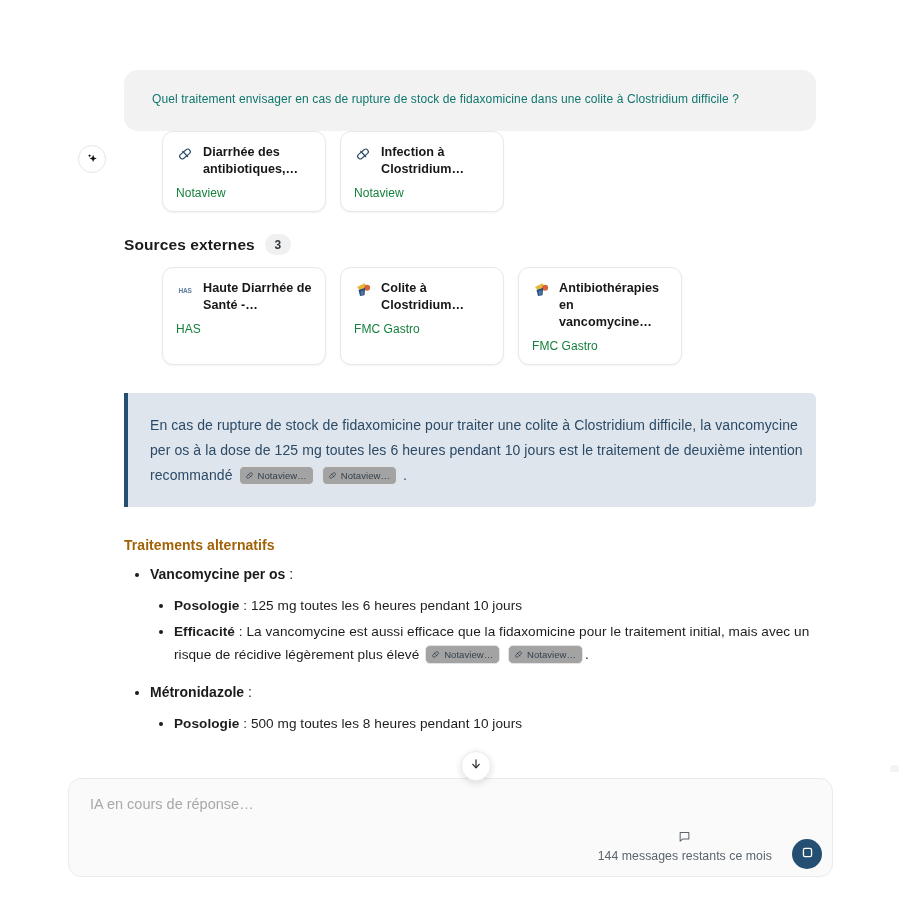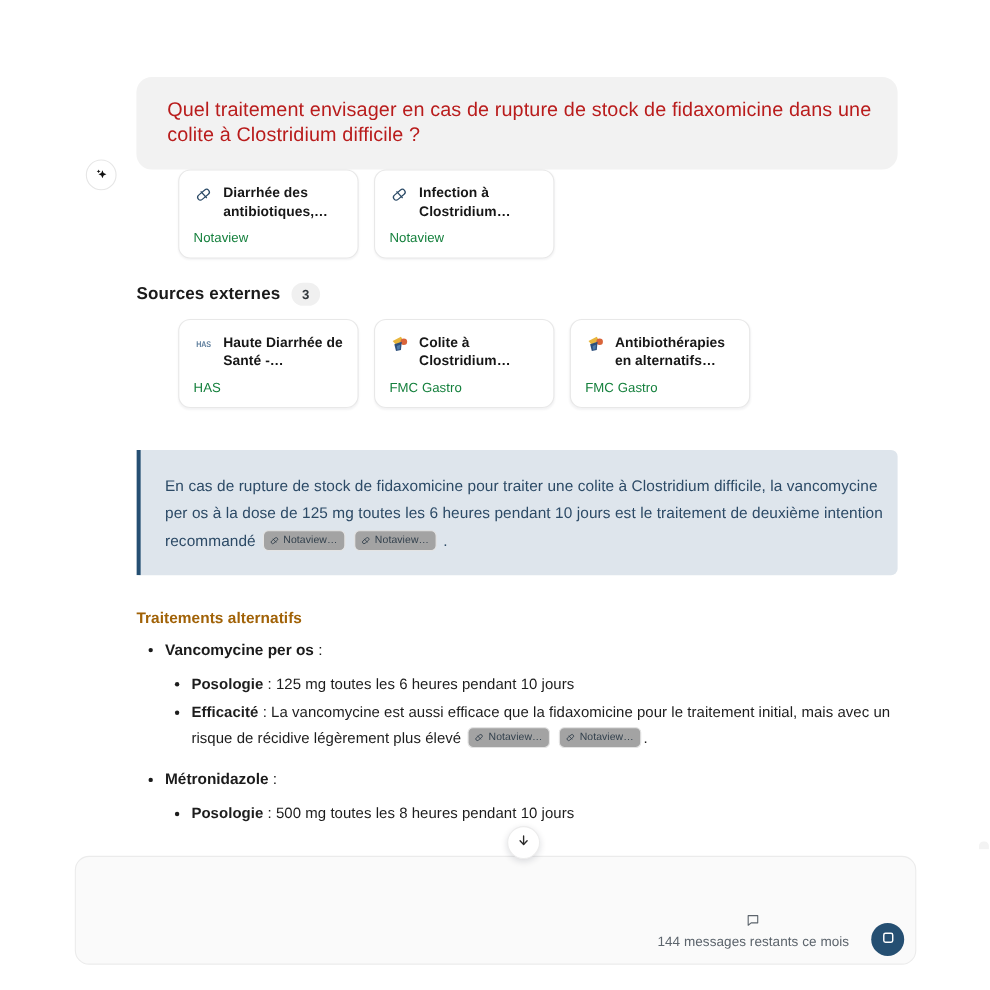--- a/index.html
+++ b/index.html
@@ -33,23 +33,23 @@
     left: 124px;
     top: 70px;
     width: 692px;
   }
 
   
   .user-bubble {
     background: #f2f2f2;
     border-radius: 14px;
     padding: 18px 22px 20px 28px;
-    font-size: 18px;
+    font-size: 12px;
     line-height: 23px;
-    color: #b91c1c;
+    color: #0f766e;
     letter-spacing: 0.1px;
   }
 
   
   .avatar {
     position: absolute;
     left: 78px;
     top: 145px;
     width: 28px;
     height: 28px;
@@ -138,21 +138,21 @@
     font-size: 6.5px;
     font-weight: 700;
     color: #5d7d9c;
     letter-spacing: -0.2px;
     transform: scaleY(1.15);
   }
   .fmc-logo { width: 18px; height: 18px; display:block; }
 
   
   .callout {
-    margin-top: 38px;
+    margin-top: 28px;
     background: #dee5ec;
     border-left: 4px solid #254f72;
     border-radius: 0 6px 6px 0;
     padding: 20px 4px 19px 22px;
     font-size: 14px;
     line-height: 25px;
     color: #2c4a66;
     letter-spacing: 0.08px;
   }
 
@@ -396,21 +396,21 @@
         <div class="card">
           <div class="card-top">
             <span class="card-ico">
               <svg class="fmc-logo" viewBox="0 0 24 24">
                 <path d="M4 8 L14 3 L17 8 L8 13 Z" fill="#e8b63c"></path>
                 <circle cx="17.5" cy="9" r="4" fill="#d9643a"></circle>
                 <path d="M6 12 L15 9 L14 19 L8 20 Z" fill="#2d4f7c"></path>
                 <path d="M9 14 L13 12.5 L12.5 18 L9.5 18.5 Z" fill="#4f7ba8"></path>
               </svg>
             </span>
-            <div class="card-title">Antibiothérapies en alternatifs…</div>
+            <div class="card-title">Antibiothérapies en vancomycine…</div>
           </div>
           <div class="card-src">FMC Gastro</div>
         </div>
 
       </div>
 
       <div class="callout">
         <span>En cas de rupture de stock de fidaxomicine pour traiter une colite à Clostridium difficile, la vancomycine per os à la dose de 125 mg toutes les 6 heures pendant 10 jours est le traitement de deuxième intention recommandé</span>
         <span class="chip">
           <svg width="9" height="9" viewBox="0 0 24 24" fill="none" stroke="#33414d" stroke-width="2">
@@ -478,20 +478,21 @@
     <span>
       <svg width="14" height="14" viewBox="0 0 24 24" fill="none" stroke="#2a2a2a" stroke-width="2.1" stroke-linecap="round" stroke-linejoin="round">
         <line x1="12" y1="5" x2="12" y2="18"></line>
         <polyline points="6.5,12.5 12,18.5 17.5,12.5"></polyline>
       </svg>
     </span>
   </div>
 
   <div class="composer-wrap">
     <div class="composer">
+      <input class="composer-input" type="text" placeholder="IA en cours de réponse…" style="">
 
       <div class="msg-count">
         <span>
           <svg width="13" height="13" viewBox="0 0 24 24" fill="none" stroke="#5c646c" stroke-width="1.9" stroke-linejoin="round">
             <path d="M4 4.5h16v12H9l-5 4z"></path>
           </svg>
         </span>
         <span>144 messages restants ce mois</span>
       </div>
 

